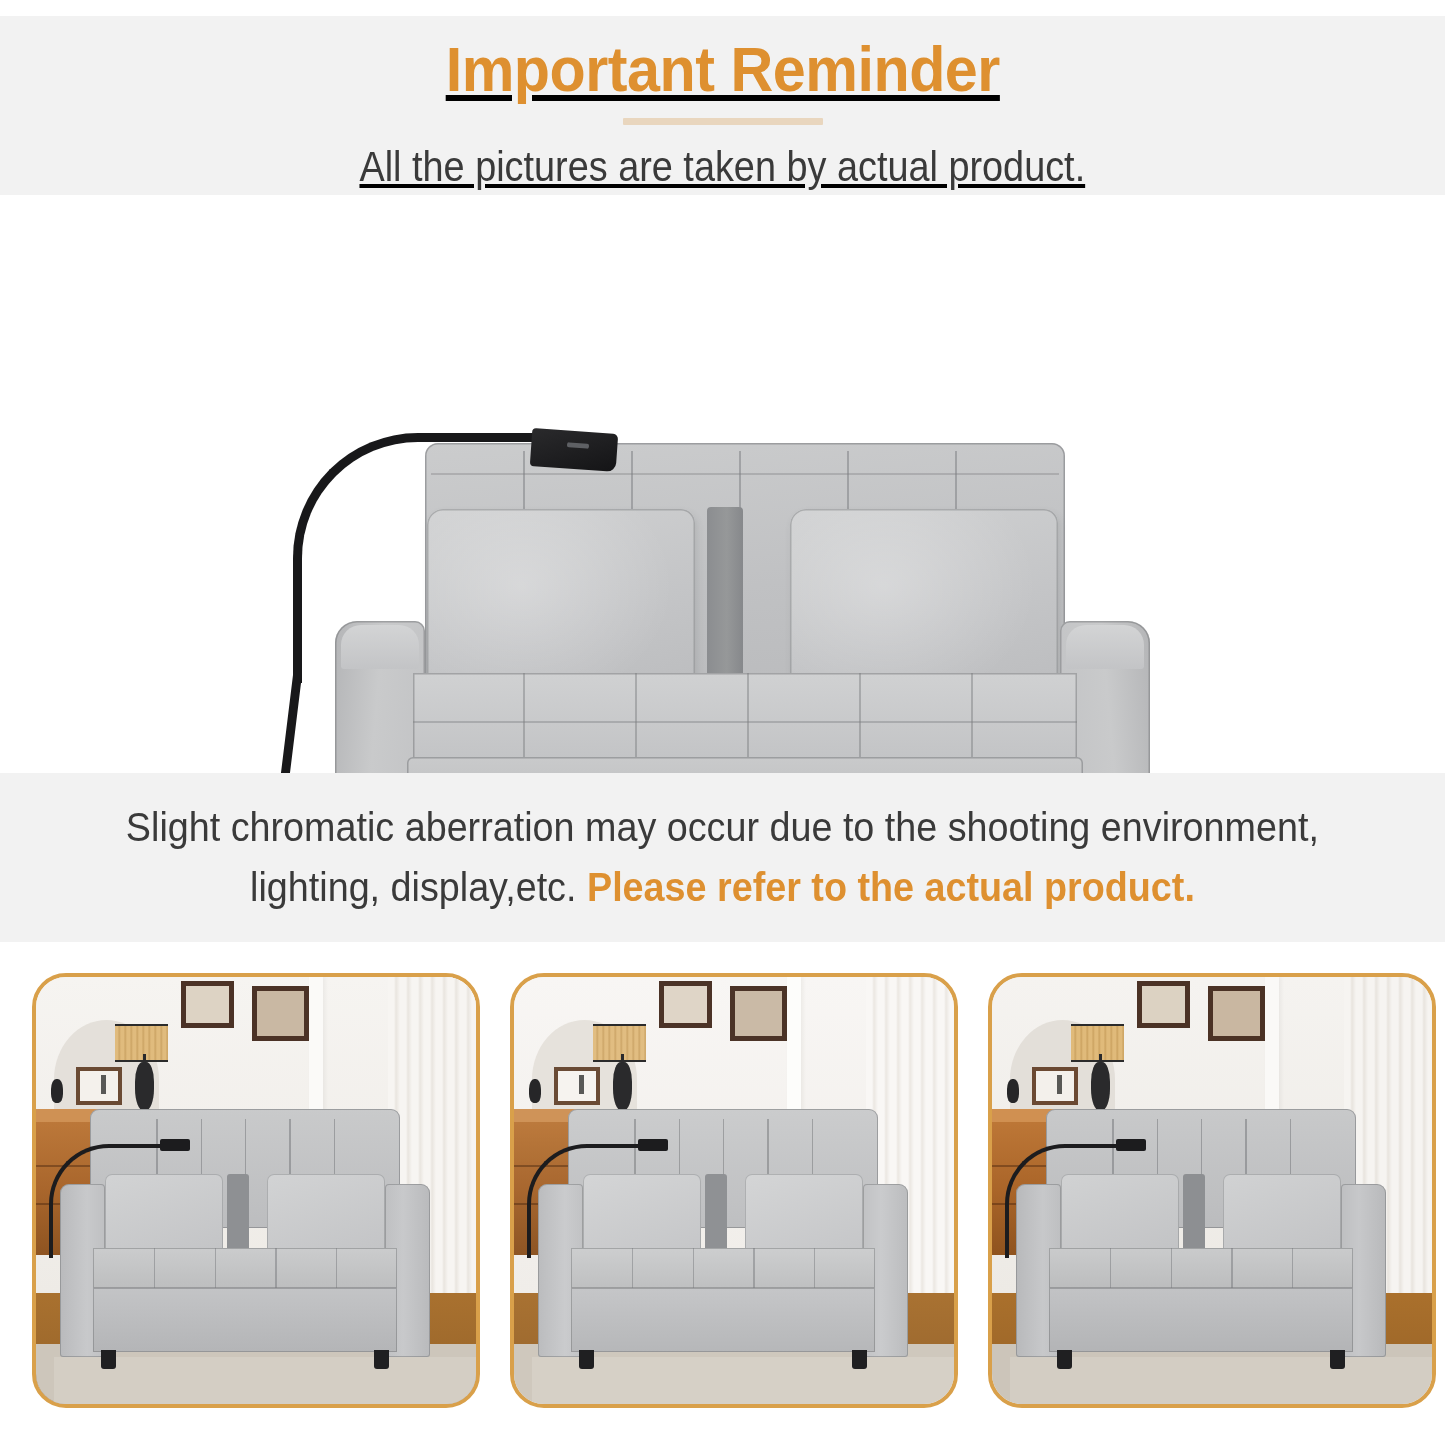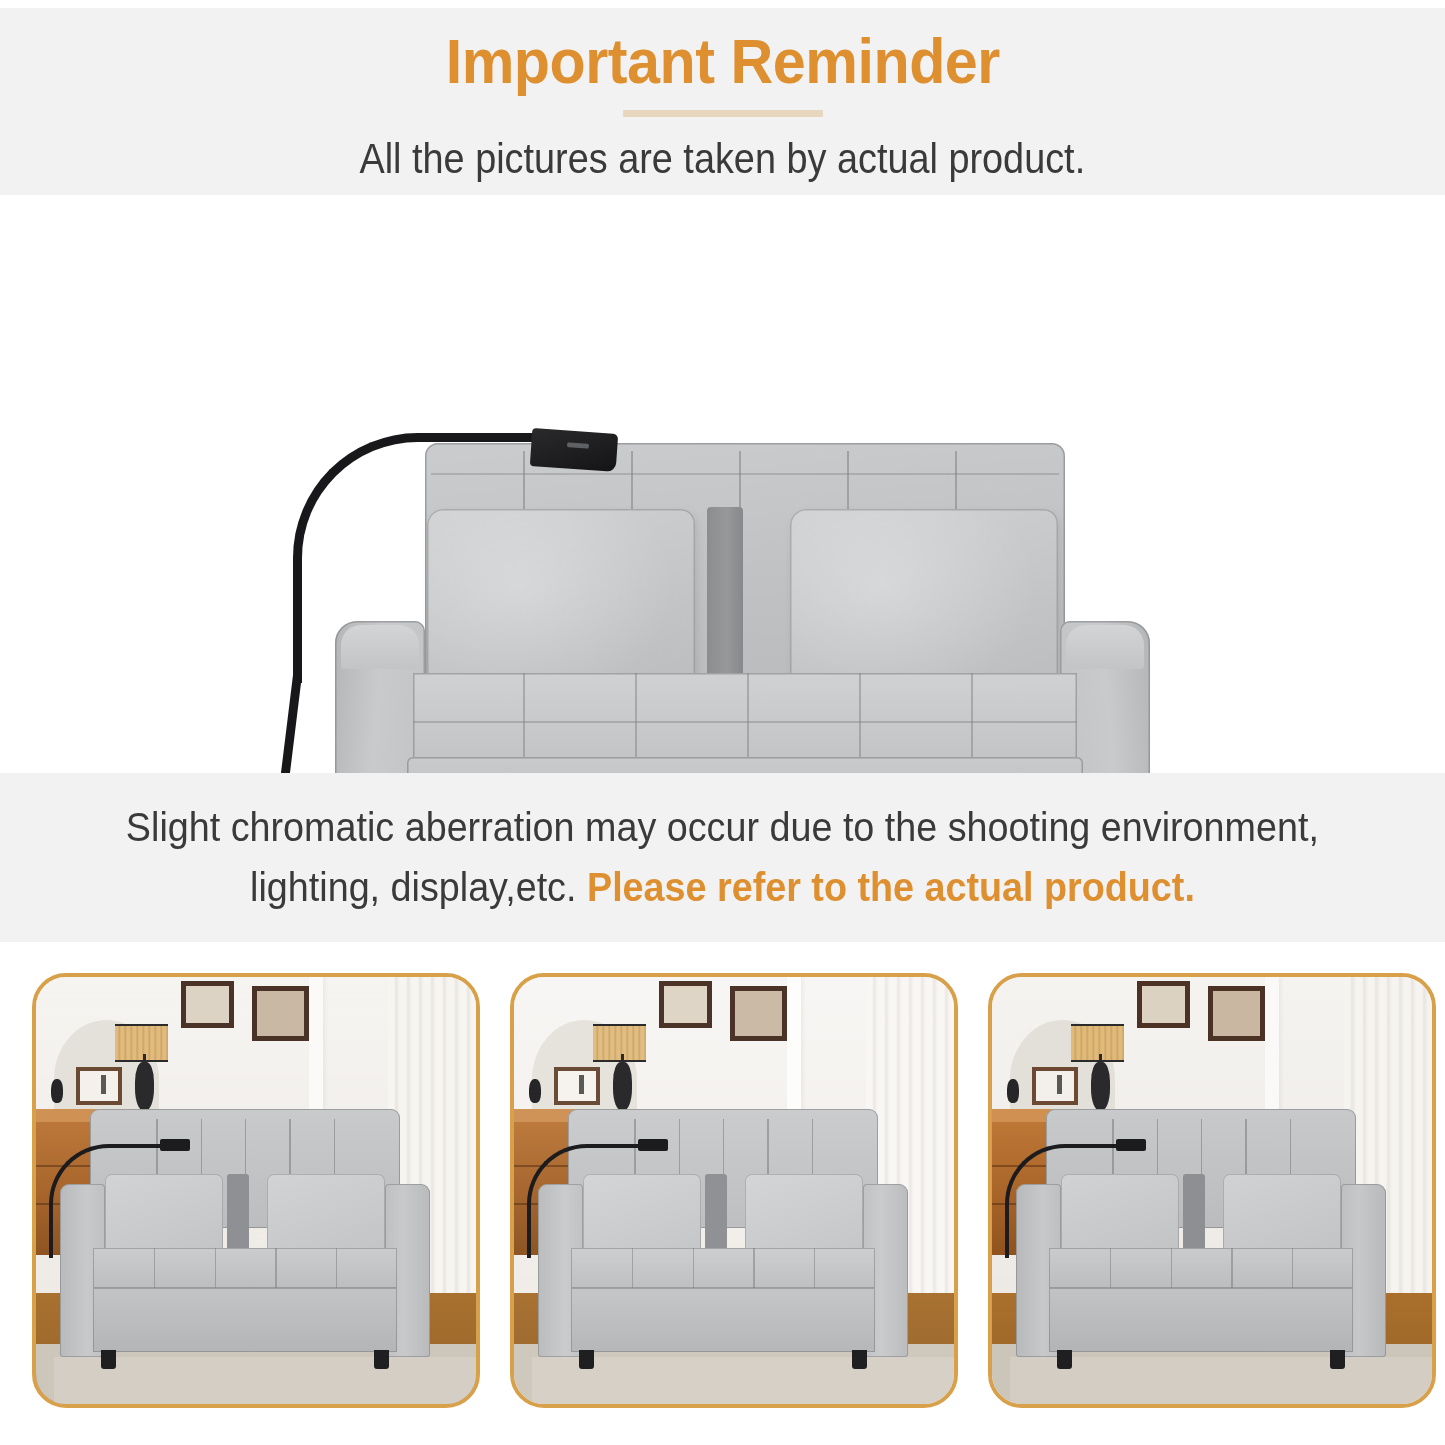--- a/index.html
+++ b/index.html
@@ -6,23 +6,23 @@
   html,body { width:1445px; height:1445px; }
   body {
     font-family:"Liberation Sans", sans-serif;
     background:#ffffff;
     position:relative;
     overflow:hidden;
   }
 
   
   .band-top {
-    position:absolute; left:0; top:8px; width:1445px; height:195px;
+    position:absolute; left:0; top:16px; width:1445px; height:195px;
     background:#f2f2f2;
-    display:flex; flex-direction:column; align-items:center;
+    display:flex; flex-direction:column; align-items:center;text-decoration:underline;
   }
   .title {
     font-size:63px; font-weight:bold; color:#de9030;
     letter-spacing:-0.5px; line-height:1;
     margin-top:22px;
     transform:scaleX(0.94); transform-origin:center;
     white-space:nowrap;
   }
   .title-underline {
     width:200px; height:7px; background:#e9d6be;

